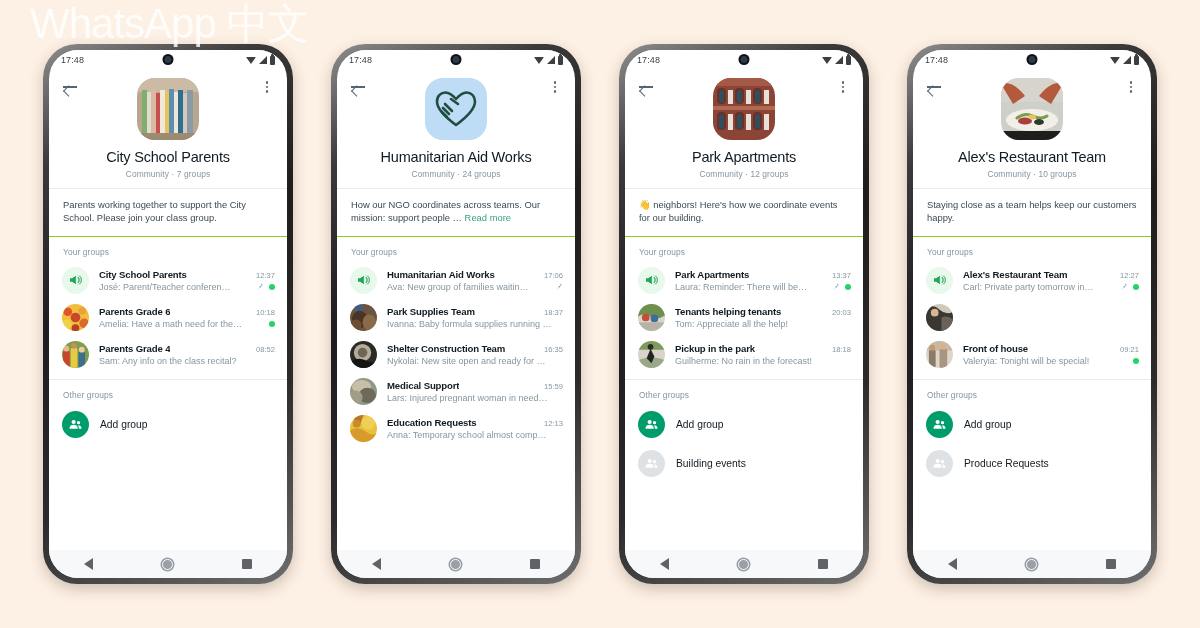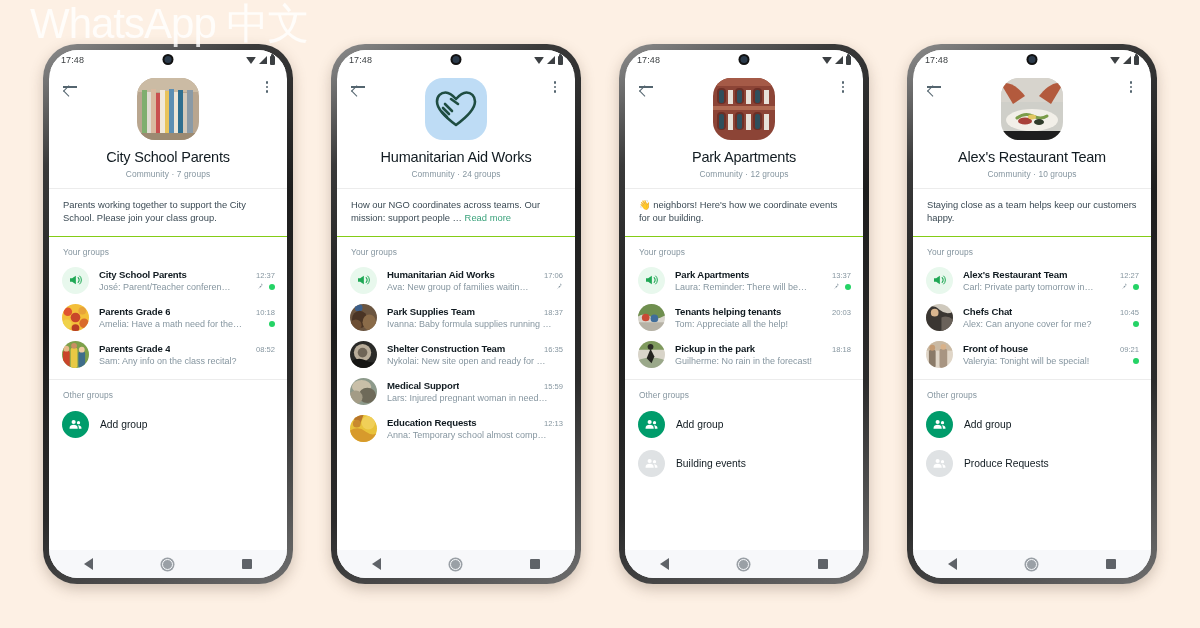--- a/index.html
+++ b/index.html
@@ -928,32 +928,20 @@
       </div>
       <div class="grow">
         <div class="gav">
               <svg class="ph" viewBox="0 0 28 28">
                 <rect width="28" height="28" fill="#cfc9bd"></rect>
         <path d="M0 4 q8 -4 14 2 q7 6 14 2 v20 H0 Z" fill="#3a3632"></path>
         <circle cx="9" cy="9" r="4" fill="#d9b68f"></circle>
         <path d="M16 14 q6 -3 12 2 v12 H16 Z" fill="#6a625a"></path>
               </svg>
             </div>
-        <div class="gbody">
-          <div class="grow1">
-            <span class="gtitle">Chefs Chat</span>
-            <span class="gtime">10:45</span>
-          </div>
-          <div class="grow2">
-            <span class="gmsg">Alex: Can anyone cover for me?</span>
-            <span class="gmarks">
-                  <span class="dot-unread"></span>
-                </span>
-          </div>
-        </div>
       </div>
       <div class="grow">
         <div class="gav">
               <svg class="ph" viewBox="0 0 28 28">
                 <rect width="28" height="28" fill="#e0d6c8"></rect>
         <rect x="0" y="0" width="28" height="10" fill="#c9b9a3"></rect>
         <rect x="3" y="9" width="7" height="19" fill="#8a7a68" rx="2"></rect>
         <rect x="14" y="8" width="8" height="20" fill="#a89582" rx="2"></rect>
         <circle cx="6.5" cy="7" r="3" fill="#c49a72"></circle>
         <circle cx="18" cy="6" r="3" fill="#d9b28a"></circle>

